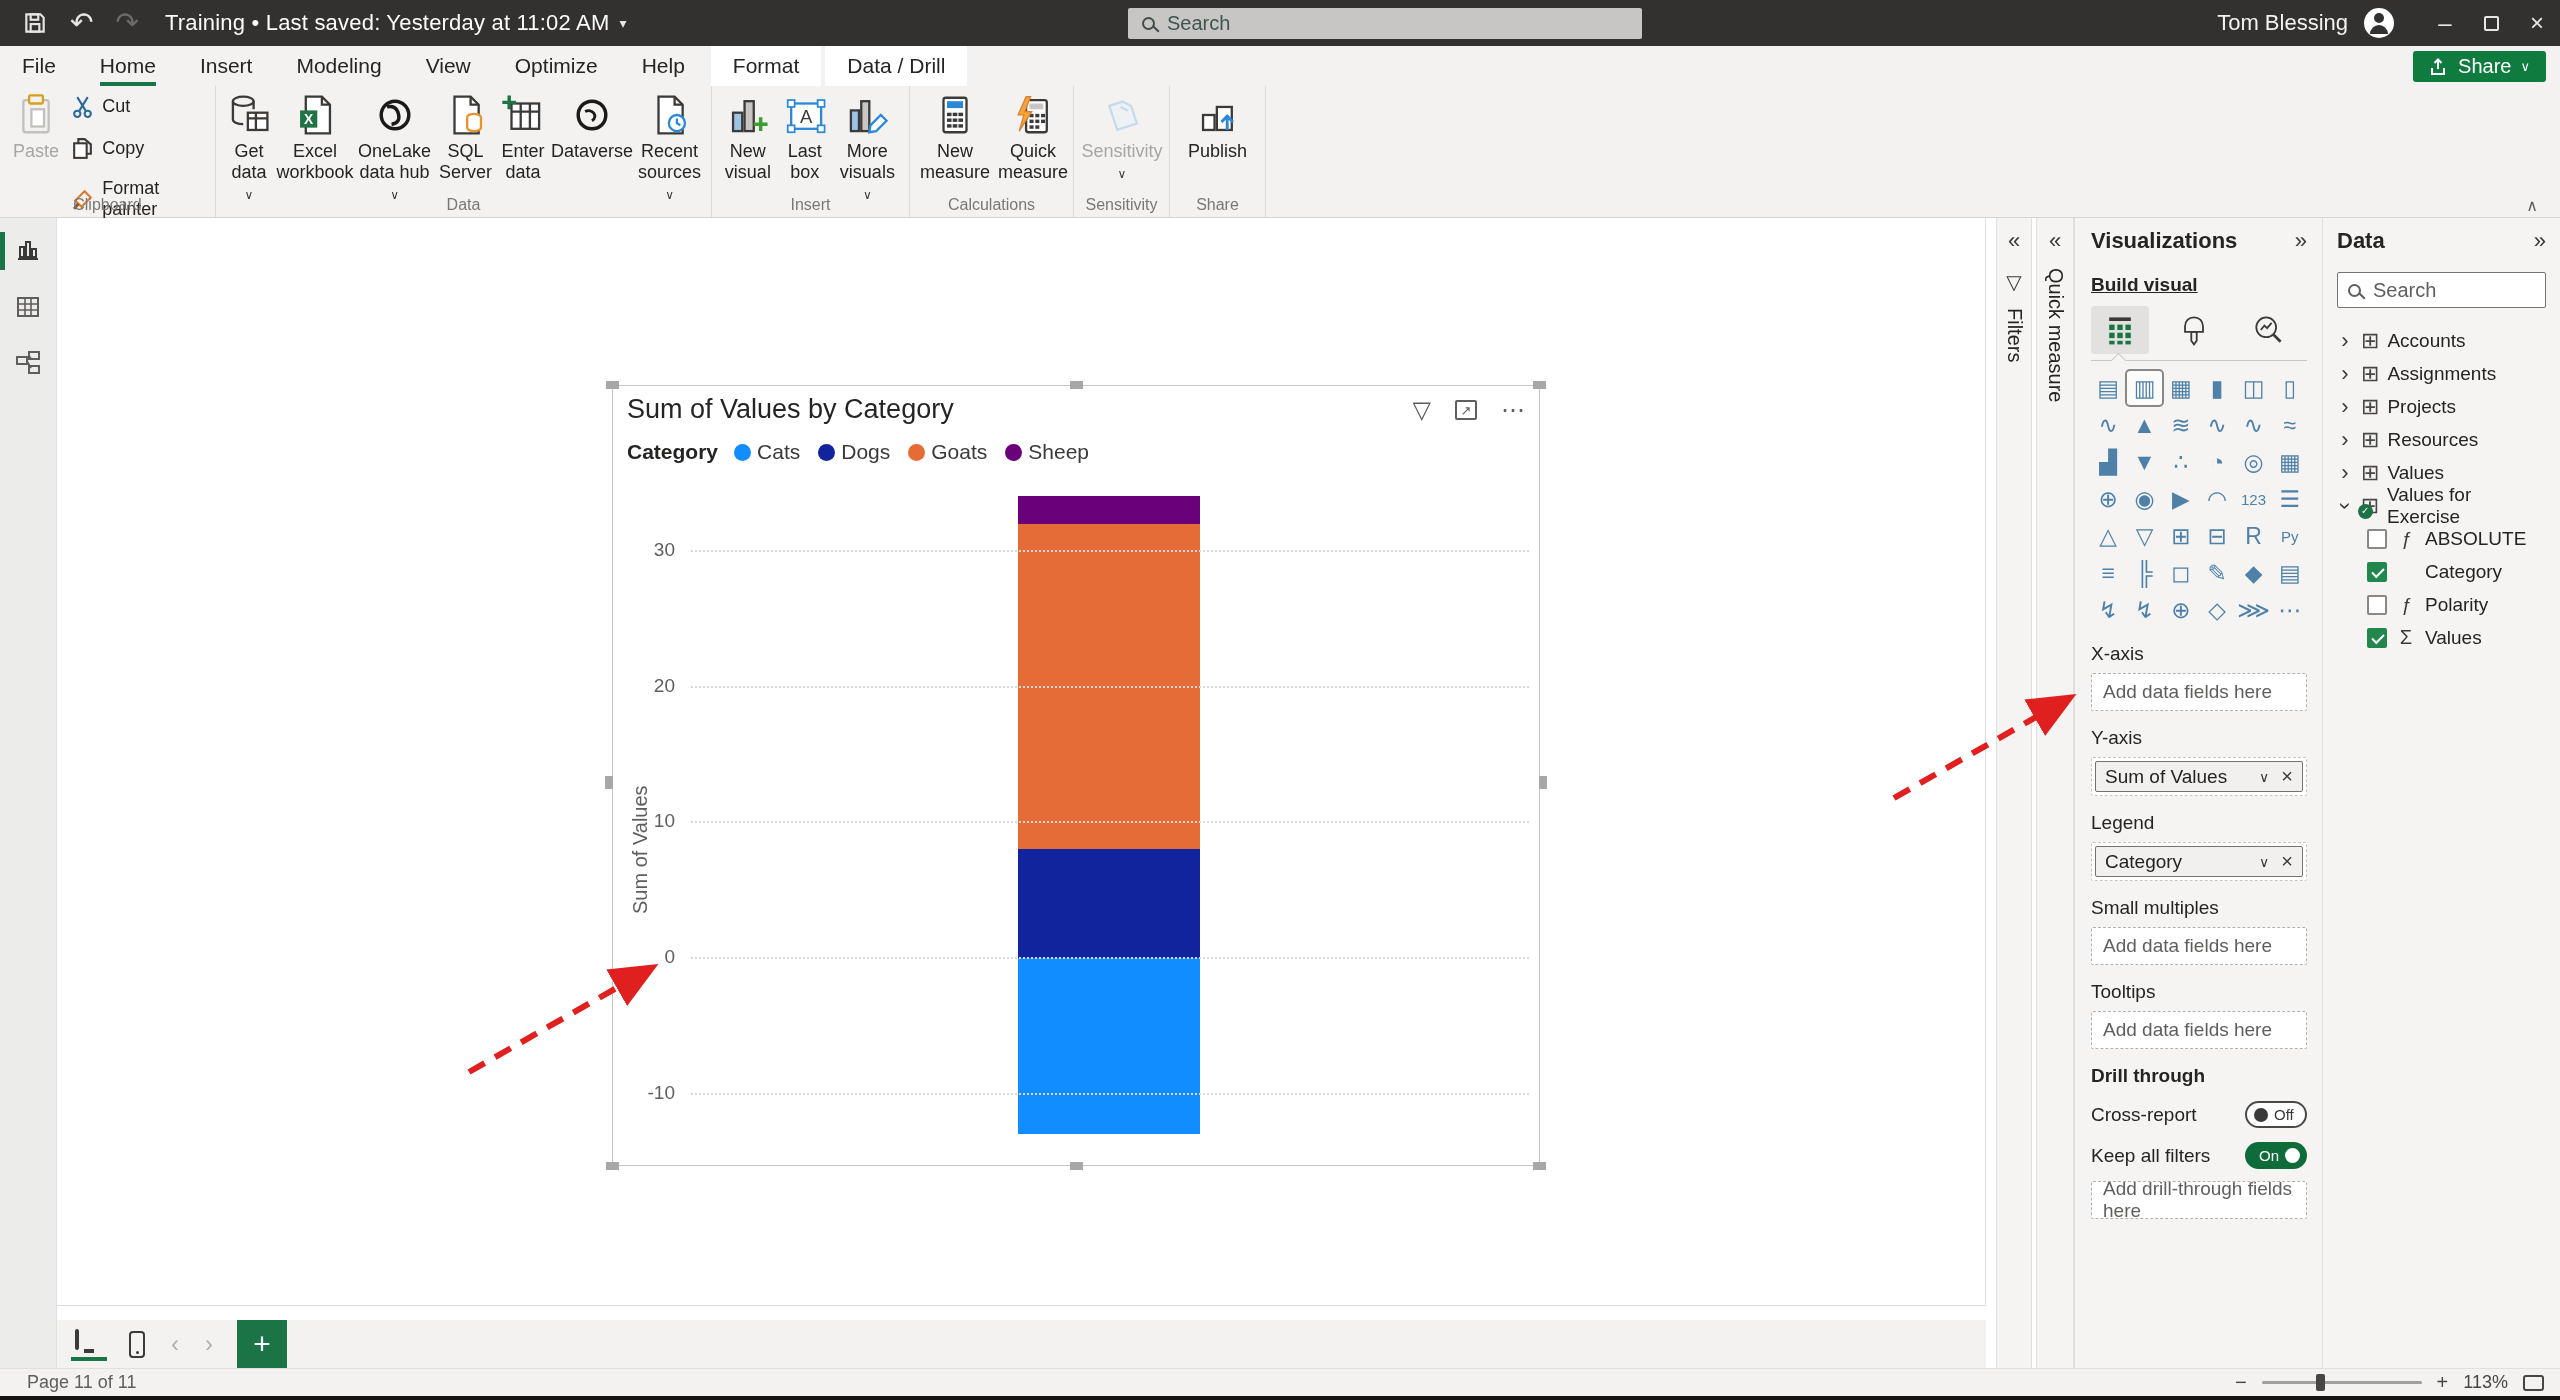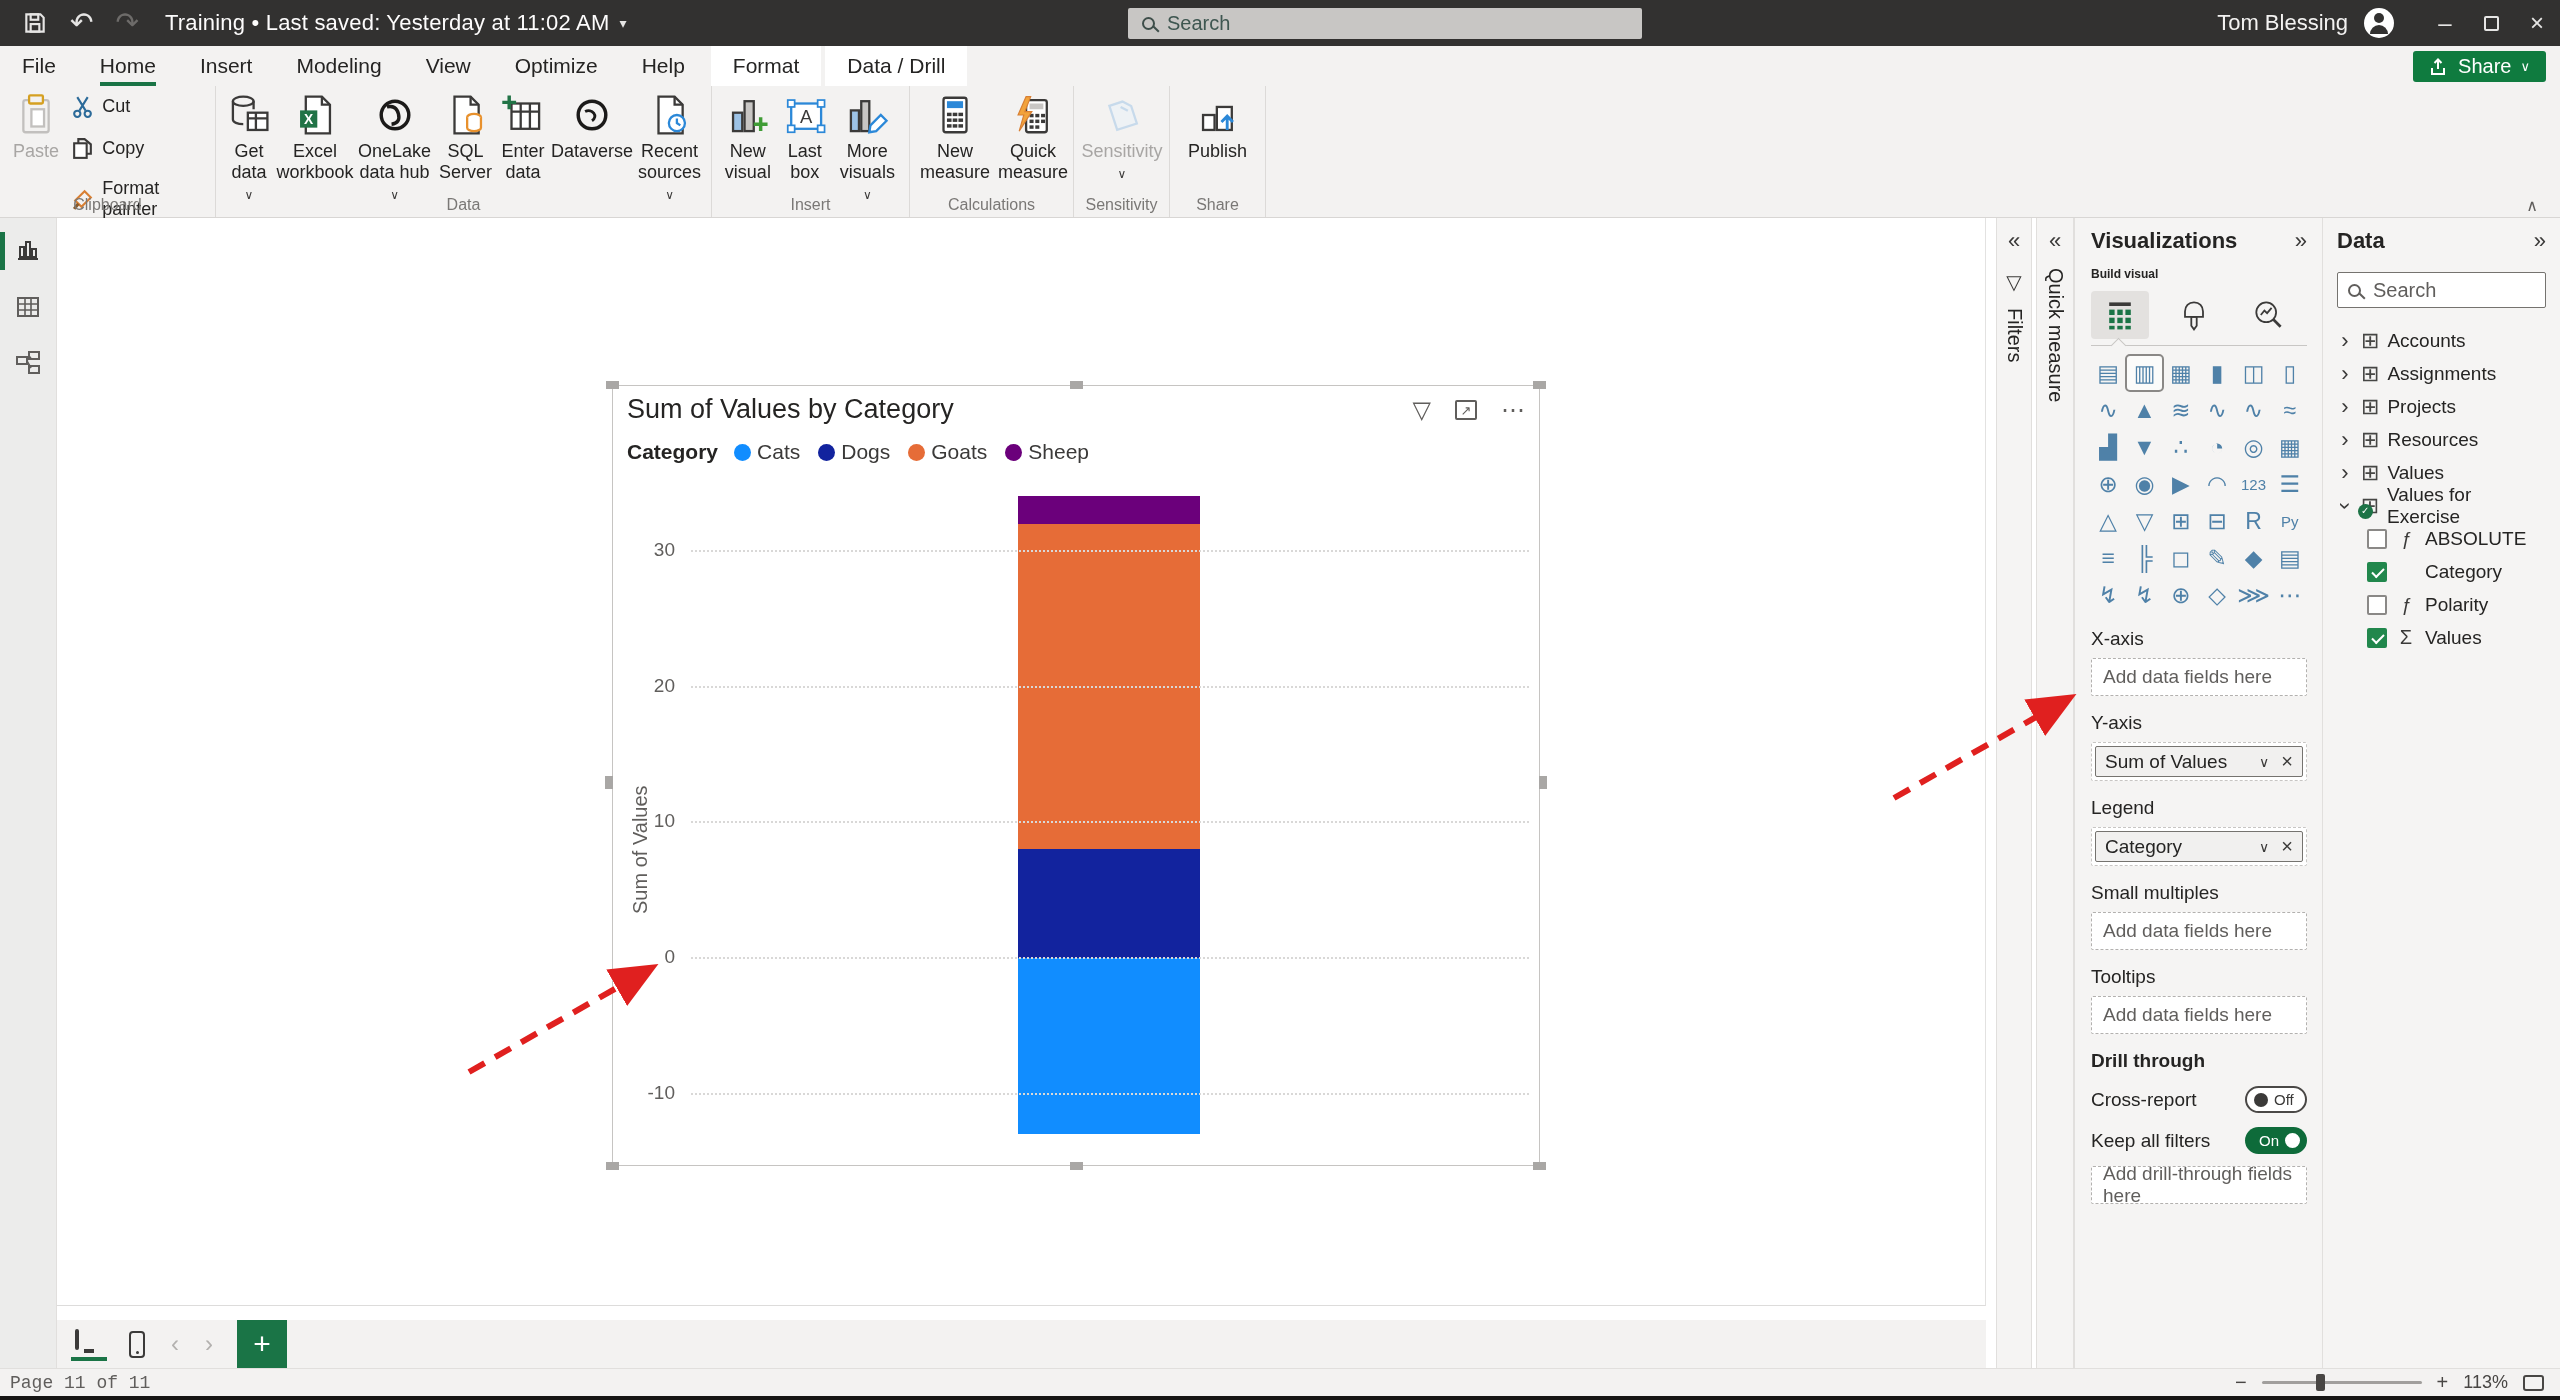--- a/index.html
+++ b/index.html
@@ -112,21 +112,21 @@
   #filters-strip { left:1996px; width:36px; }
   #qm-strip { left:2036px; width:38px; }
 
   
   .viz-pane { position:absolute; left:2074px; top:218px; width:248px; height:1150px;
               background:#f5f4f3; border-left:1px solid #e1dfdd; padding:10px 15px 0 16px;
               overflow:hidden; }
   .pane-head { display:flex; justify-content:space-between; align-items:center; }
   .pane-title { font-size:22px; font-weight:bold; color:#252423; }
   .pane-coll { font-size:22px; color:#3b3a39; }
-  .bv-label { margin-top:13px; font-size:12px; font-weight:bold; color:#252423; }
+  .bv-label { margin-top:20px; font-size:19px; font-weight:bold; color:#252423;text-decoration:underline; }
   .vtabs { margin-top:10px; display:flex; align-items:center; justify-content:space-between;
            padding:0 10px 0 0; }
   .vtab { width:58px; height:48px; display:flex; align-items:center; justify-content:center;
           border-radius:4px; }
   .vtab.selected { background:#e3e1df; }
   .vtab-ic { width:36px; height:36px; }
   .vtabs-divider { margin-top:6px; border-top:1px solid #c8c6c4; position:relative; }
   .vtabs-divider::after { content:""; position:absolute; left:22px; top:-6px; width:10px; height:10px;
                           background:#f5f4f3; border-left:1px solid #c8c6c4; border-top:1px solid #c8c6c4;
                           transform:rotate(45deg); }
@@ -199,21 +199,21 @@
               display:flex; align-items:center; justify-content:center; font-size:19px;
               color:#3b3a39; }
   .page-tab.active { border-bottom:5px solid #1a7446; color:#252423; }
   .page-add { width:50px; background:#1a7446; color:#fff; display:flex; align-items:center;
               justify-content:center; font-size:30px; }
 
   
   .status-bar { position:absolute; left:0; top:1368px; width:2560px; height:28px;
                 background:#f3f2f1; border-top:1px solid #e1dfdd; display:flex;
                 align-items:center; font-size:18px; color:#605e5c; }
-  .sb-left { margin-left:10px;font-family:Liberation Mono, monospace; }
+  .sb-left { margin-left:27px; }
   .sb-right { position:absolute; right:16px; display:flex; align-items:center; gap:15px; }
   .sb-minus,.sb-plus { font-size:20px; color:#484644; }
   .sb-track { position:relative; width:160px; height:3px; background:#a19f9d; border-radius:2px; }
   .sb-handle { position:absolute; left:54px; top:-7px; width:9px; height:17px; background:#484644;
                border-radius:2px; }
   .sb-zoom { color:#484644; }
   .sb-fit { width:21px; height:16px; border:2px solid #484644; border-radius:3px; }
 
   .bottom-strip { position:absolute; left:0; top:1396px; width:2560px; height:4px; background:#161514; }
 

